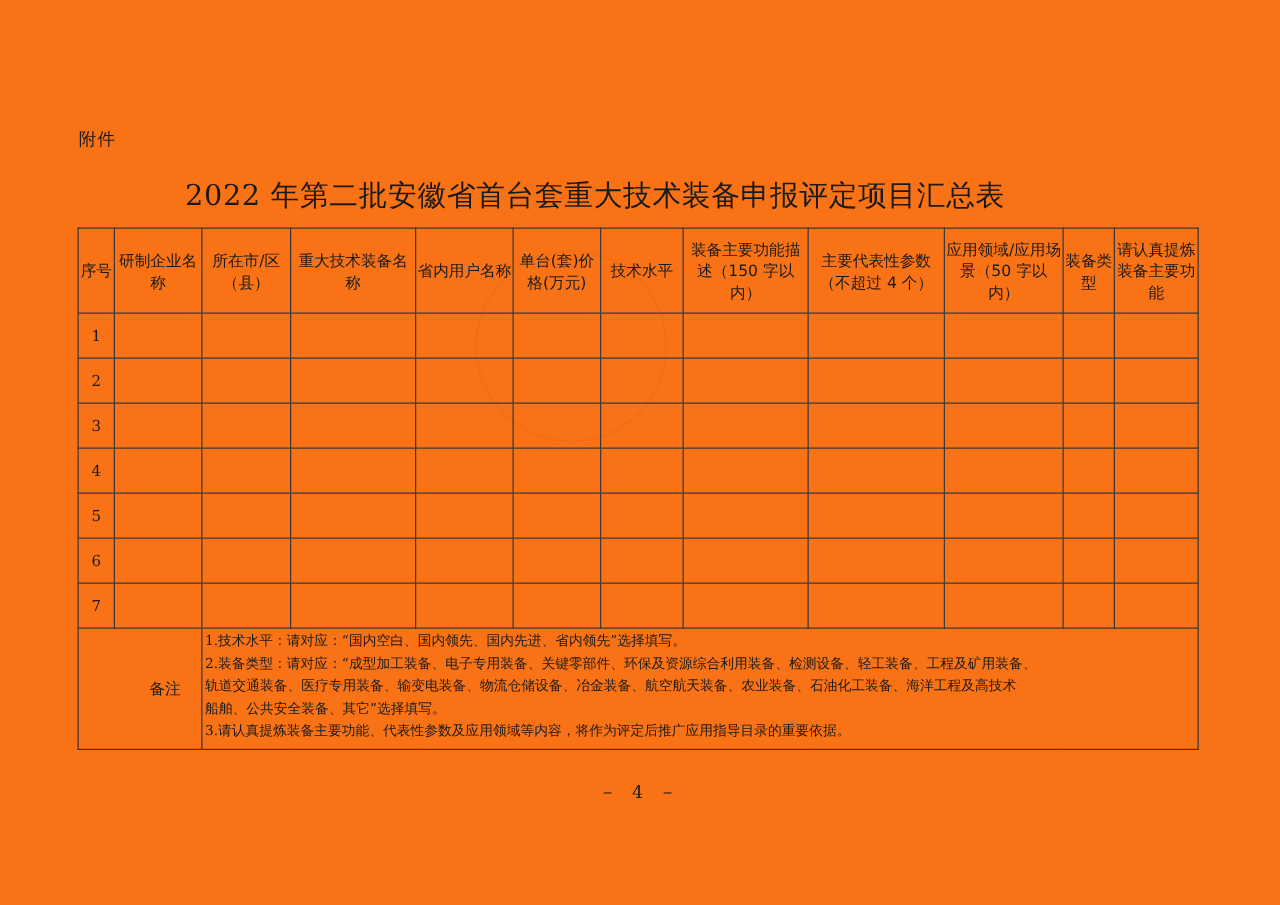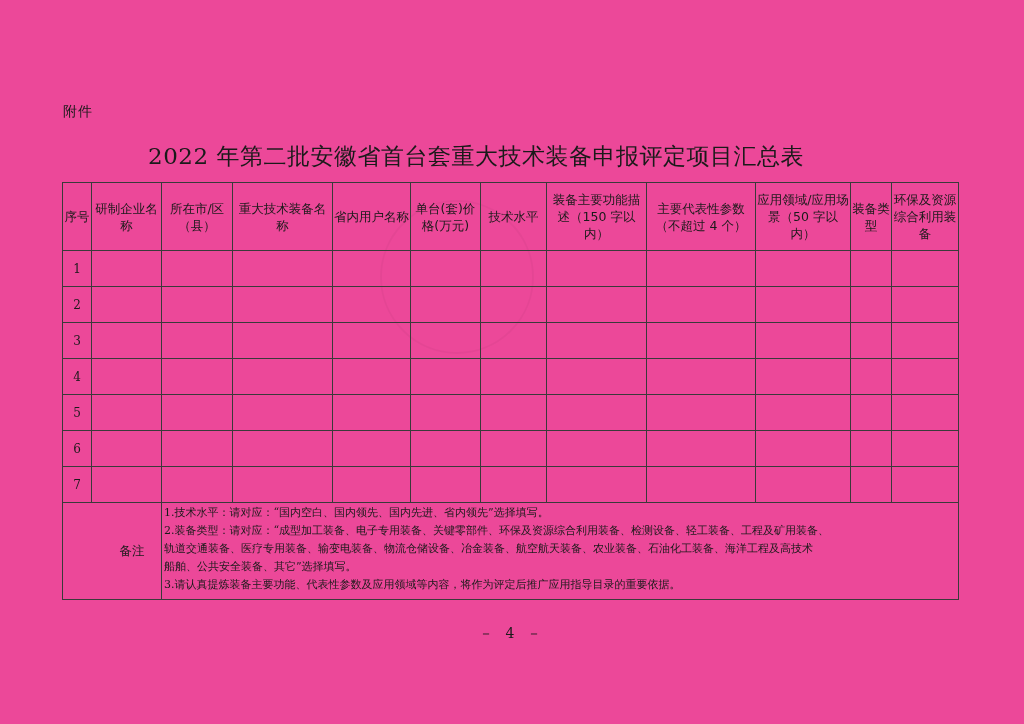--- a/index.html
+++ b/index.html
@@ -12,21 +12,21 @@
       height: 724px;
       position: relative;
       overflow: hidden;
       font-family: "DejaVu Sans", sans-serif;
       color: #1a1a1a;
     }
     .page {
       position: absolute;
       left: 0; top: 0;
       width: 1024px; height: 724px;
-      background: #ec4899;
+      background: #f97316;
     }
     .attach-label {
       position: absolute;
       left: 63px;
       top: 103px;
       font-size: 14px;
       letter-spacing: 1px;
     }
     .doc-title {
       position: absolute;
@@ -134,21 +134,21 @@
         <th>研制企业名称</th>
         <th>所在市/区（县）</th>
         <th>重大技术装备名称</th>
         <th>省内用户名称</th>
         <th>单台(套)价格(万元)</th>
         <th>技术水平</th>
         <th>装备主要功能描述（150 字以内）</th>
         <th>主要代表性参数（不超过 4 个）</th>
         <th>应用领域/应用场景（50 字以内）</th>
         <th>装备类型</th>
-        <th>环保及资源综合利用装备</th>
+        <th>请认真提炼装备主要功能</th>
       </tr>
     </thead>
     <tbody>
       <tr class="data-row">
         <td class="seq">1</td>
         <td></td>
         <td></td>
         <td></td>
         <td></td>
         <td></td>

